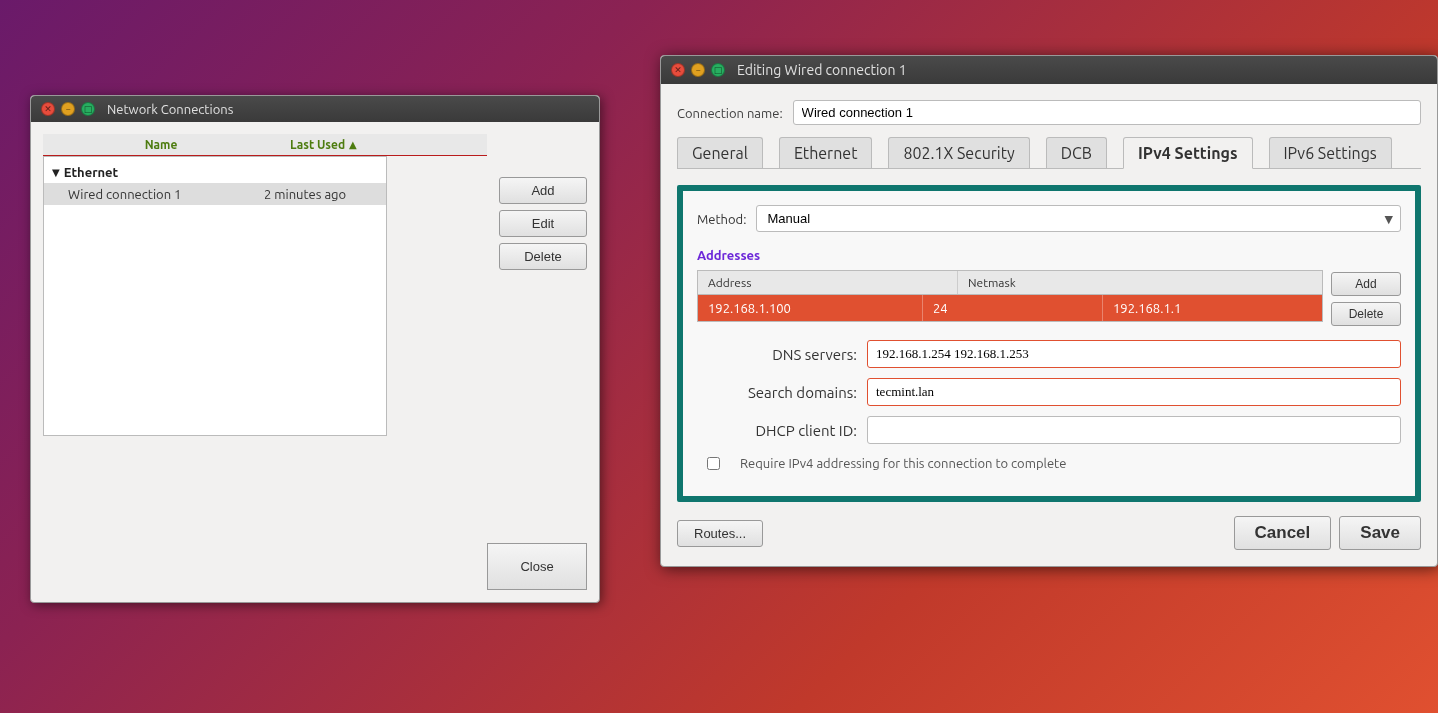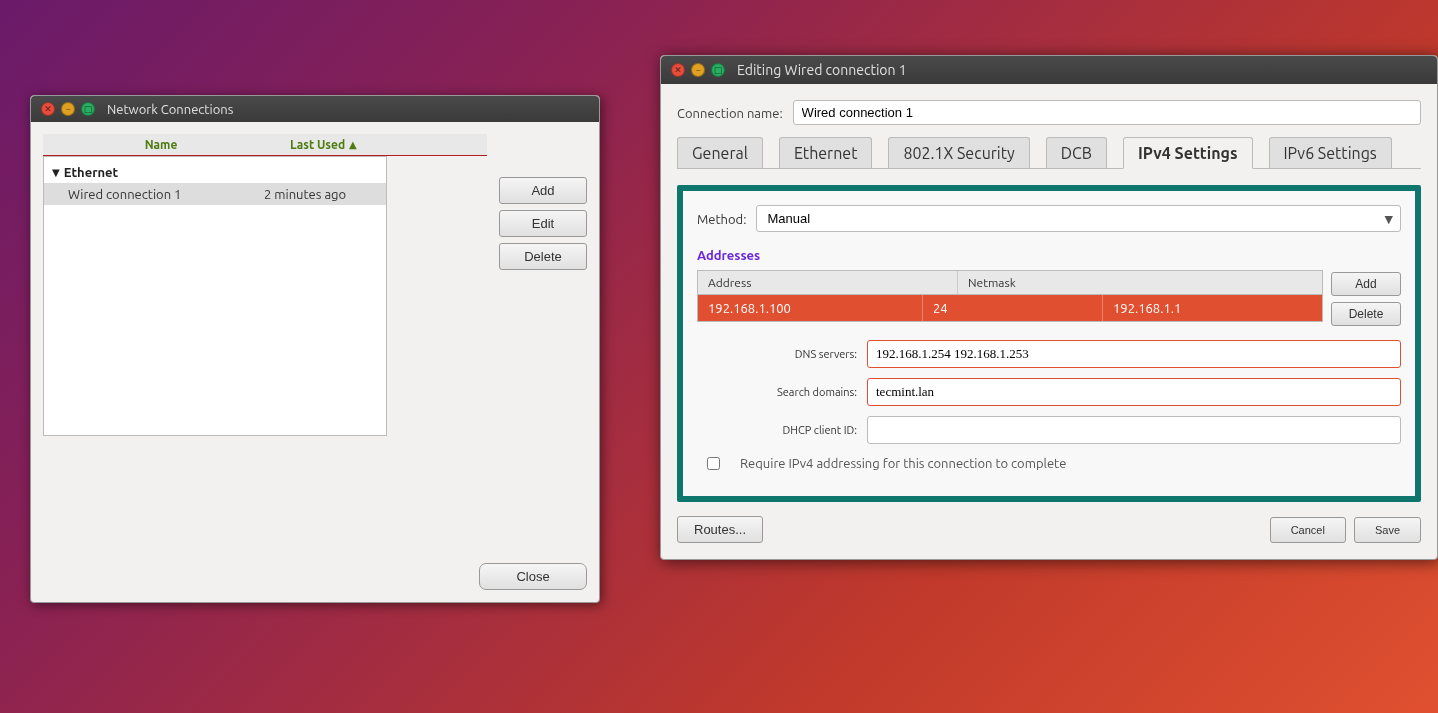--- a/index.html
+++ b/index.html
@@ -150,25 +150,25 @@
       cursor: pointer;
       text-align: center;
       font-size: 13px;
       color: #333;
     }
 
     .net-close-btn {
       position: absolute;
       right: 12px;
       bottom: 12px;
-      width: 108px;
-      padding: 5px 10px;
+      width: 100px;
+      padding: 15px 10px;
       background: linear-gradient(to bottom, #f5f5f5, #e0e0e0);
       border: 1px solid #999;
-      border-radius: 7px;
+      border-radius: 0;
       cursor: pointer;
       text-align: center;
       font-size: 13px;
       color: #333;
     }
 
     
     .edit-window {
       position: absolute;
       top: 55px;
@@ -354,21 +354,21 @@
     }
 
     .form-row {
       display: flex;
       align-items: center;
       margin-bottom: 10px;
       gap: 10px;
     }
 
     .form-label {
-      font-size: 11px;
+      font-size: 15px;
       color: #333;
       width: 160px;
       text-align: right;
     }
 
     .form-input {
       flex: 1;
       padding: 5px 8px;
       border: 1px solid #e05030;
       border-radius: 3px;
@@ -415,21 +415,22 @@
     .save-cancel-btns {
       display: flex;
       gap: 8px;
     }
 
     .cancel-btn, .save-btn {
       padding: 6px 20px;
       border: 1px solid #999;
       border-radius: 3px;
       cursor: pointer;
-      font-size: 11px;
+      font-size: 17px;
+      font-weight: bold;
     }
 
     .cancel-btn {
       background: linear-gradient(to bottom, #f5f5f5, #e0e0e0);
       color: #333;
     }
 
     .save-btn {
       background: linear-gradient(to bottom, #f5f5f5, #e0e0e0);
       color: #333;

